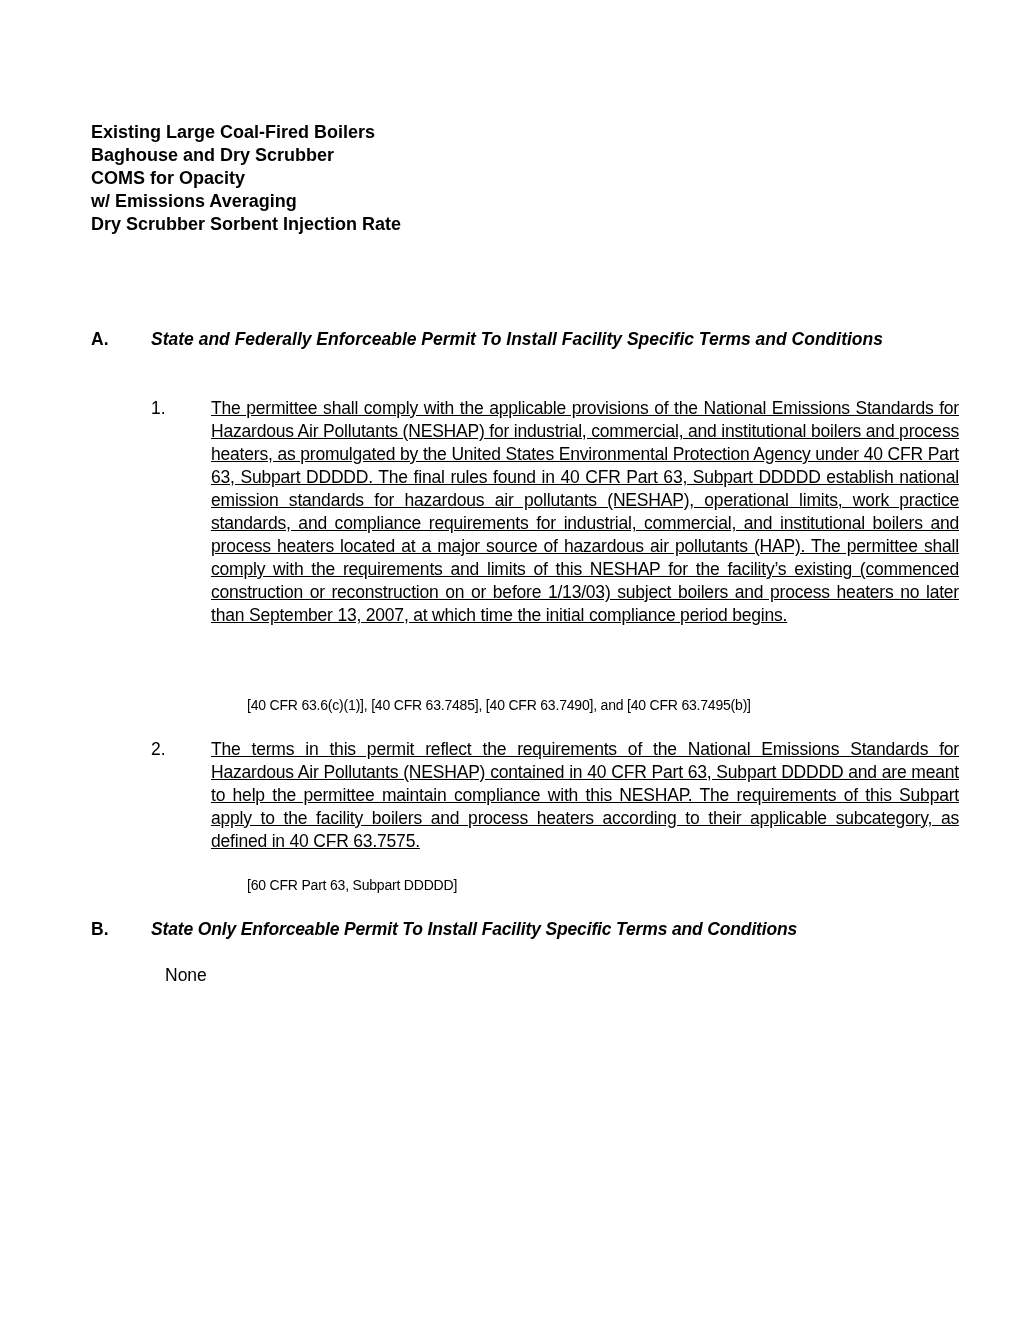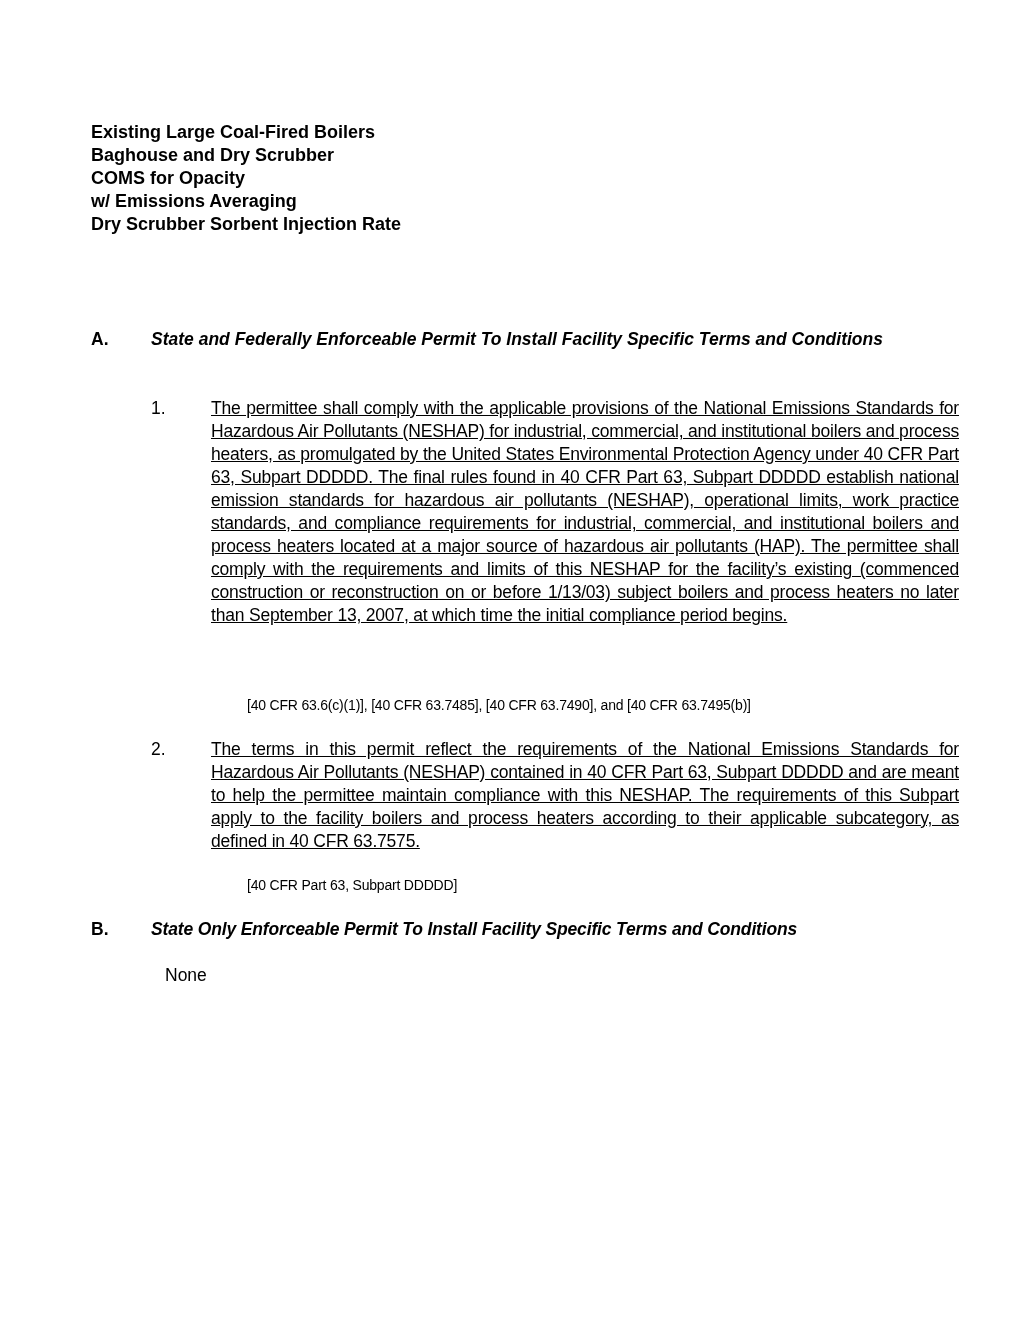--- a/index.html
+++ b/index.html
@@ -68,21 +68,21 @@
   <div class="item item-1">
     <span class="num">1.</span>
     <div class="text">The permittee shall comply with the applicable provisions of the National Emissions Standards for Hazardous Air Pollutants (NESHAP) for industrial, commercial, and institutional boilers and process heaters, as promulgated by the United States Environmental Protection Agency under 40 CFR Part 63, Subpart DDDDD.  The final rules found in 40 CFR Part 63, Subpart DDDDD establish national emission standards for hazardous air pollutants (NESHAP), operational limits, work practice standards, and compliance requirements for industrial, commercial, and institutional boilers and process heaters located at a major source of hazardous air pollutants (HAP).  The permittee shall comply with the requirements and limits of this NESHAP for the facility’s existing (commenced construction or reconstruction on or before 1/13/03) subject boilers and process heaters no later than September 13, 2007, at which time the initial compliance period begins.</div>
   </div>
   <div class="cite cite-1">[40 CFR 63.6(c)(1)], [40 CFR 63.7485], [40 CFR 63.7490], and [40 CFR 63.7495(b)]</div>
 
   <div class="item item-2">
     <span class="num">2.</span>
     <div class="text">The terms in this permit reflect the requirements of the National Emissions Standards for Hazardous Air Pollutants (NESHAP) contained in 40 CFR Part 63, Subpart DDDDD and are meant to help the permittee maintain compliance with this NESHAP.  The requirements of this Subpart apply to the facility boilers and process heaters according to their applicable subcategory, as defined in 40 CFR 63.7575.</div>
   </div>
-  <div class="cite cite-2">[40 CFR Part 63, Subpart DDDDD]</div>
+  <div class="cite cite-2">[60 CFR Part 63, Subpart DDDDD]</div>
 
   <div class="section section-b">
     <span class="letter">B.</span>
     <div class="title">State Only Enforceable Permit To Install Facility Specific Terms and Conditions</div>
   </div>
 
   <div class="none-text">None</div>
 
 </div>
 

